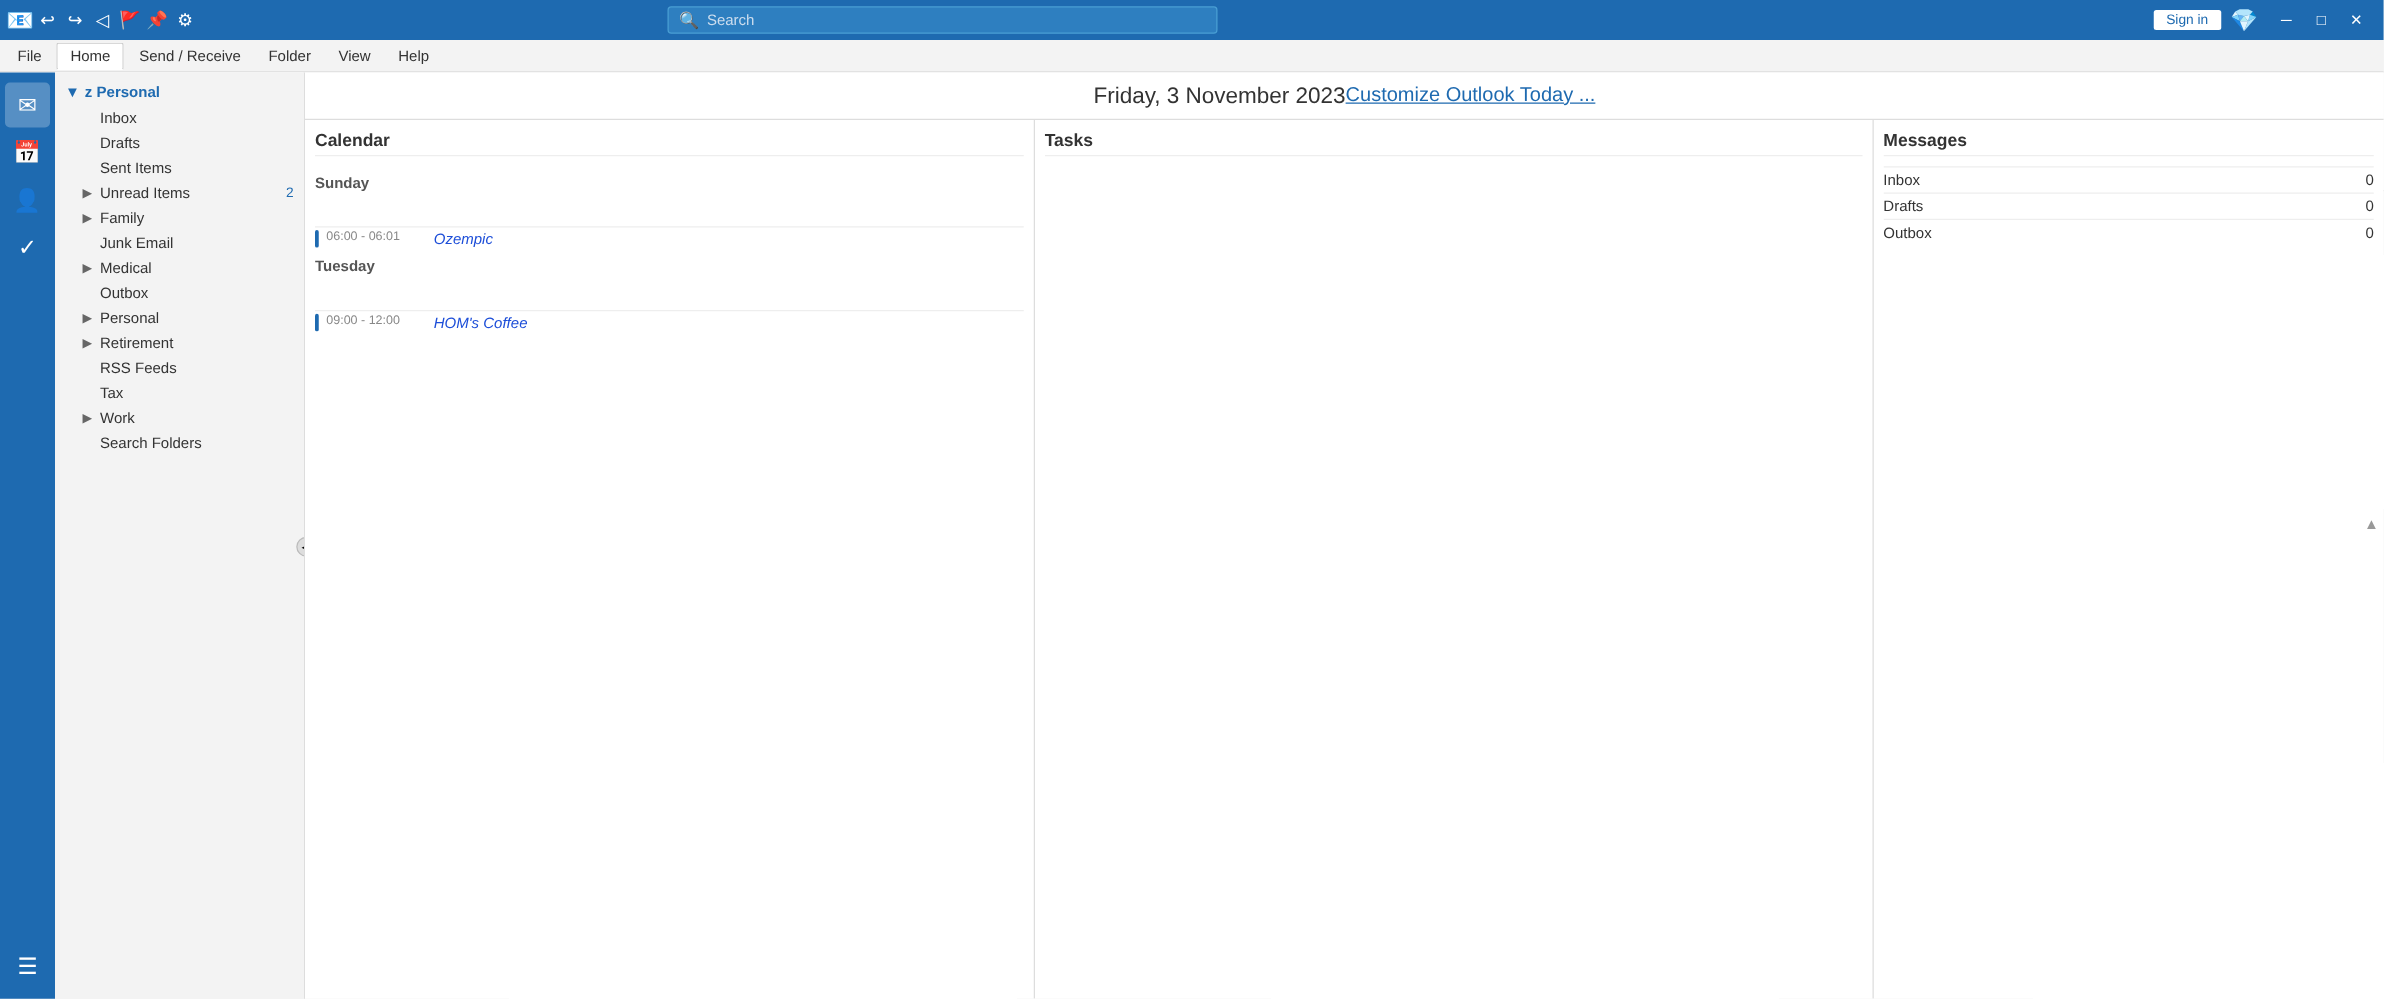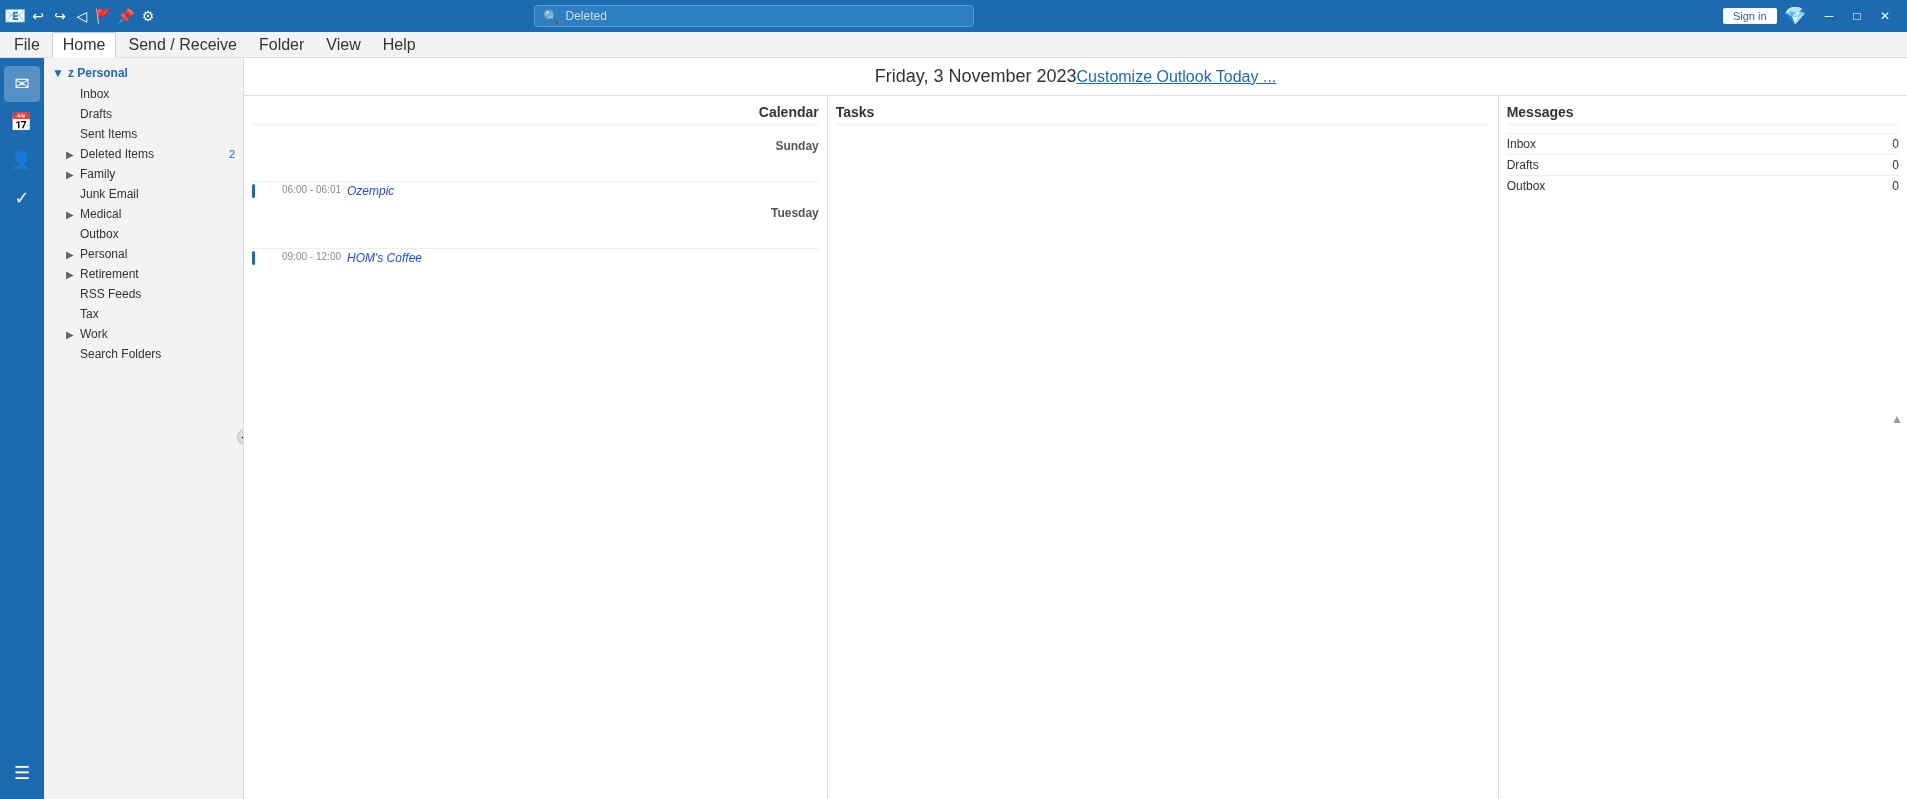--- a/index.html
+++ b/index.html
@@ -50,21 +50,21 @@
       height: 26px;
       display: flex;
       align-items: center;
       padding: 0 4px;
       border-bottom: 1px solid #ddd;
       gap: 2px;
     }
     .menu-item {
       padding: 3px 10px;
       cursor: pointer;
-      font-size: 16px;
+      font-size: 12px;
       color: #333;
       border-radius: 2px;
       text-align: right;
     }
     .menu-item.active { background: white; border: 1px solid #ccc; border-bottom: 1px solid white; }
 
     
     .ribbon {
       background: white;
       border-bottom: 1px solid #ccc;
@@ -283,21 +283,21 @@
       background: white;
       overflow: hidden;
     }
     .panel {
       display: flex;
       flex-direction: column;
       border-right: 1px solid #ddd;
       padding: 8px;
       overflow-y: auto;
     }
-    .panel-calendar { flex: 1.3; text-align: right; }
+    .panel-calendar { flex: 1.3; }
     .panel-tasks { flex: 1.5; }
     .panel-messages { flex: 0.9; }
     .panel-header {
       font-size: 14px;
       font-weight: 600;
       color: #333;
       margin-bottom: 8px;
       border-bottom: 1px solid #eee;
       padding-bottom: 4px;
     }
@@ -334,21 +334,21 @@
     <div class="title-bar-icon" style="font-size:18px;">📧</div>
     <div class="title-bar-icon" title="Undo">↩</div>
     <div class="title-bar-icon" title="Redo">↪</div>
     <div class="title-bar-icon">◁</div>
     <div class="title-bar-icon">🚩</div>
     <div class="title-bar-icon">📌</div>
     <div class="title-bar-icon">⚙</div>
   </div>
   <div class="search-bar">
     <span style="font-size:13px;">🔍</span>
-    <span>Deleted</span>
+    <span>Search</span>
   </div>
   <div class="title-bar-right">
     <button class="sign-in-btn">Sign in</button>
     <span style="color:white;font-size:18px;">💎</span>
     <div class="win-controls">
       <button class="win-btn">─</button>
       <button class="win-btn">□</button>
       <button class="win-btn">✕</button>
     </div>
   </div>
@@ -609,21 +609,21 @@
     <div class="folder-item sub">
       <span class="expand"></span>
       <span>Drafts</span>
     </div>
     <div class="folder-item sub">
       <span class="expand"></span>
       <span>Sent Items</span>
     </div>
     <div class="folder-item sub">
       <span class="expand">▶</span>
-      <span>Deleted Items</span>
+      <span>Unread Items</span>
       <span class="count">2</span>
     </div>
     <div class="folder-item sub">
       <span class="expand">▶</span>
       <span>Family</span>
     </div>
     <div class="folder-item sub">
       <span class="expand"></span>
       <span>Junk Email</span>
     </div>

